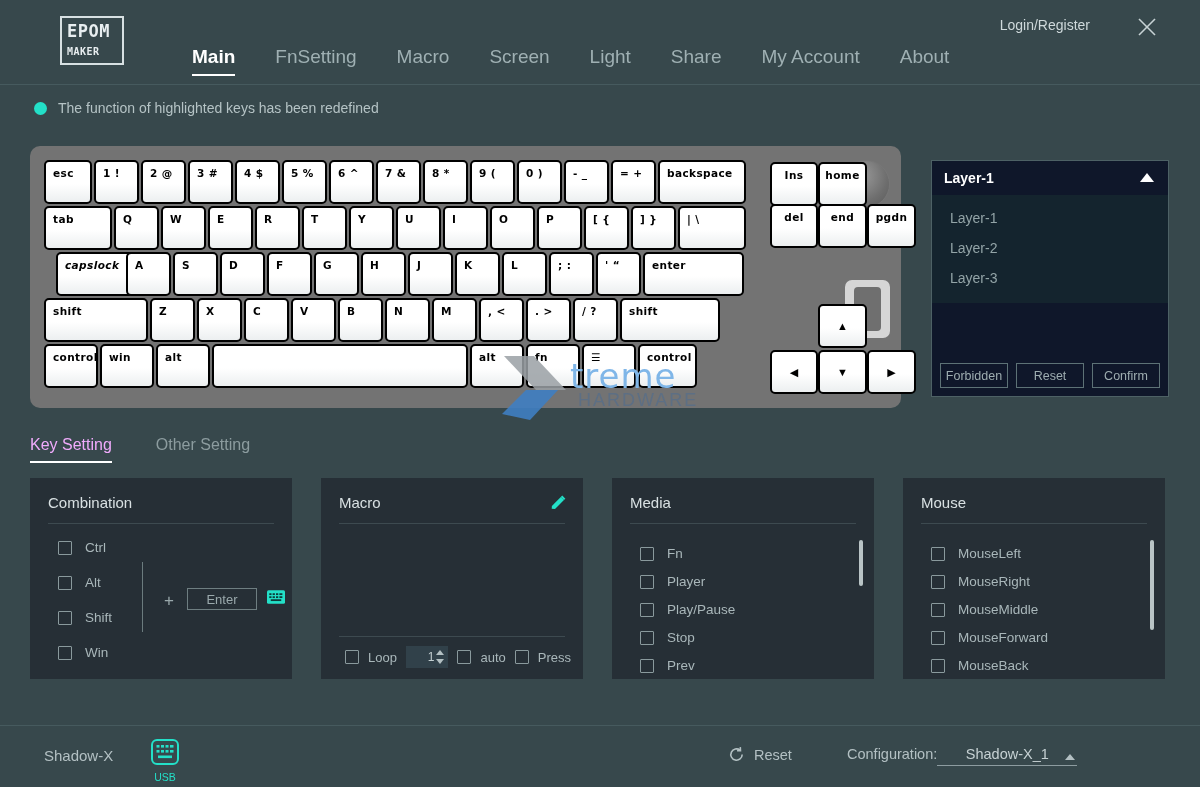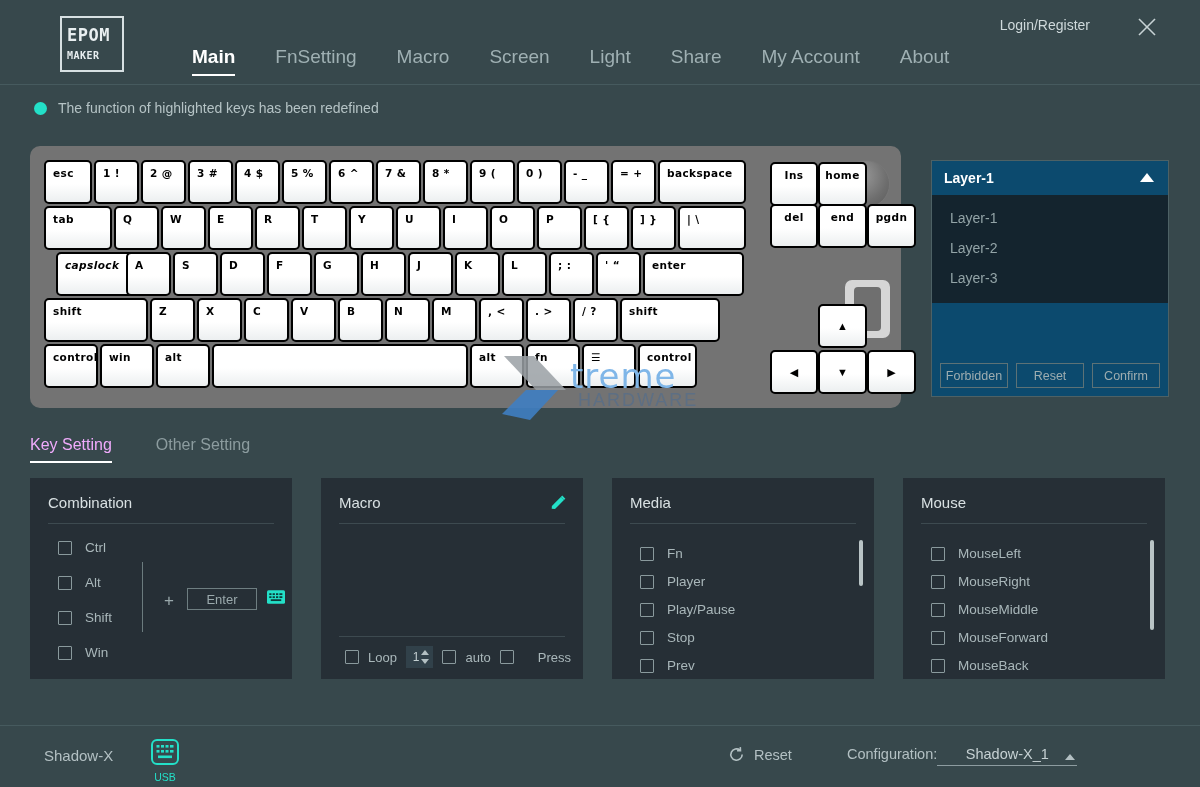--- a/index.html
+++ b/index.html
@@ -19,21 +19,21 @@
   .header {
     position: relative;
     height: 85px;
     border-bottom: 1px solid #465a5e;
     display: flex;
     align-items: flex-end;
   }
   .logo {
     position: absolute;
     left: 60px; top: 16px;
-    width: 64px; height: 56px;
+    width: 64px; height: 49px;
     border: 2px solid #d7e0e2;
     display: flex; flex-direction: column;
     align-items: flex-start;
     justify-content: center;
     padding-left: 5px;
     overflow: hidden;
     gap: 6px;
   }
   .logo .l1 {
     color: #e8eef0; font-size: 17px; font-weight: 700;
@@ -187,21 +187,21 @@
     font-size: 18px; font-weight: 400;
     color: #5d6f84; letter-spacing: 2px;
     font-family: Liberation Sans, sans-serif;
   }
 
   
   .layer-panel {
     position: absolute;
     left: 931px; top: 160px;
     width: 238px; height: 237px;
-    background: #0c4a6e;
+    background: #0f172a;
     border: 1px solid #4d6165;
   }
   .layer-head {
     position: relative;
     height: 34px;
     display: flex; align-items: center;
     padding: 0 12px;
     cursor: pointer;
   }
   .layer-head .t { color: #ffffff; font-size: 14px; font-weight: 600; }
@@ -762,21 +762,21 @@
         </div>
         <div class="spin">
           <span class="v">1</span>
           <span class="up"></span>
           <span class="dn"></span>
         </div>
         <div class="chk-row" style="position:relative;left:0;gap:9px;">
           <span class="chk"></span>
           <span class="chk-lbl">auto</span>
         </div>
-        <div class="chk-row" style="position:relative;left:0;gap:24px;">
+        <div class="chk-row" style="position:relative;left:0;gap:9px;">
           <span class="chk"></span>
           <span class="chk-lbl">Press</span>
         </div>
       </div>
     </div>
 
     <div class="panel">
       <div class="p-title">Media</div>
       <div class="p-rule"></div>
       <div id="medialist">

